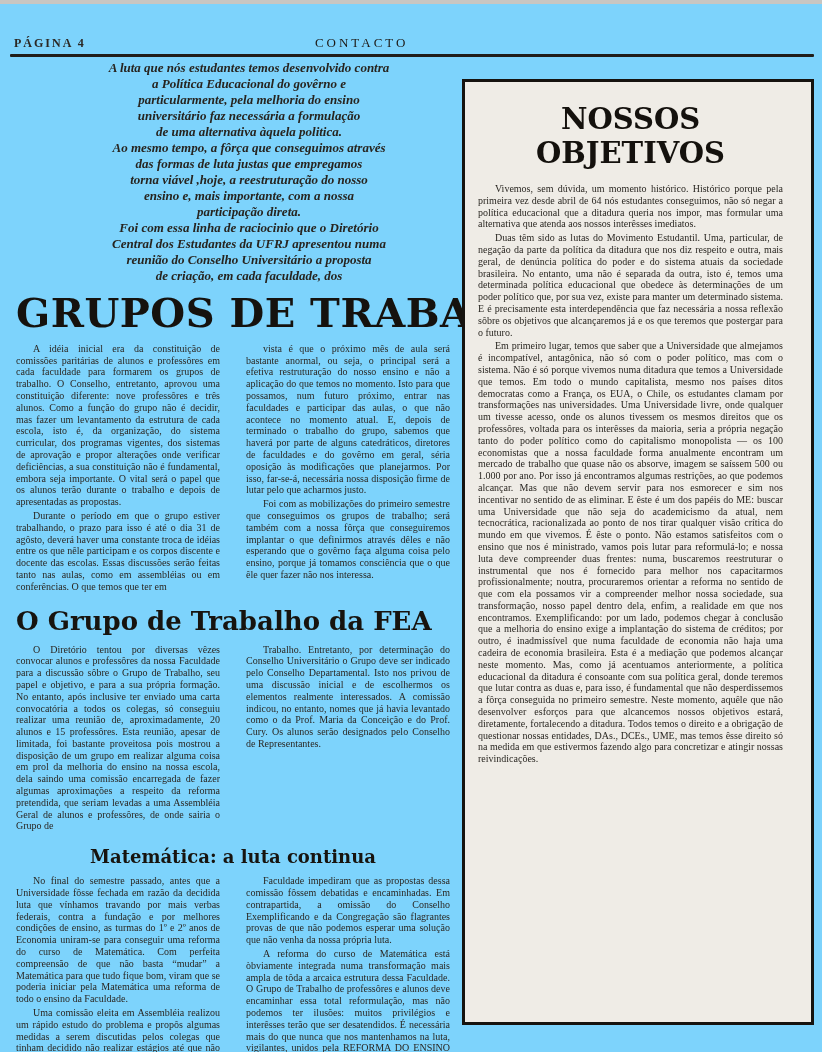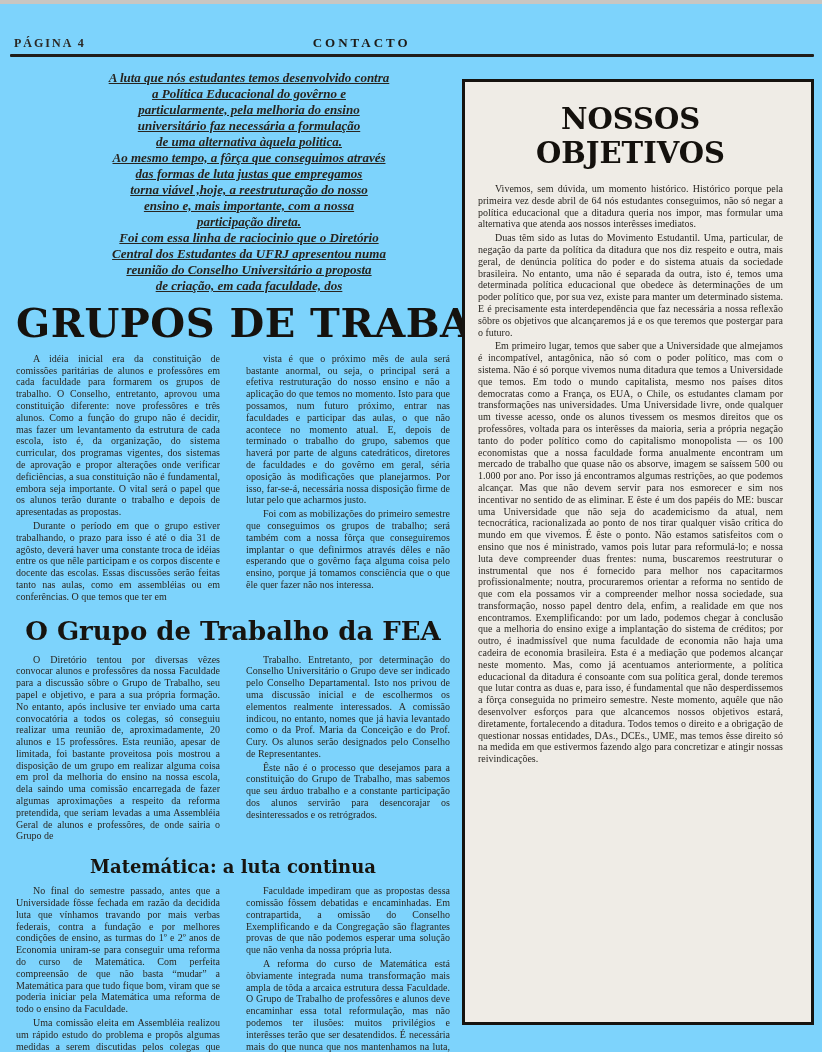--- a/index.html
+++ b/index.html
@@ -14,49 +14,48 @@
   }
   
   .masthead-bar { position:relative; height:50px; }
   .page-label {
     position:absolute; left:14px; top:32px;
     font-size:12px; font-weight:bold; letter-spacing:2px;
     color:#2b2824;
   }
   .masthead {
     position:absolute; left:44%; top:31px; transform:translateX(-50%);
-    font-size:13px; font-weight:bold; letter-spacing:3px;
+    font-size:13px; font-weight:normal; letter-spacing:3px;
     color:#1d1a16;
   }
   .top-rule { height:3px; background:#201d19; margin:0 8px 0 10px; border-radius:1px; }
 
   
   .content { display:flex; gap:12px; padding:0 10px 0 16px; box-sizing:border-box; }
   .left-region { width:434px; flex:0 0 434px; }
 
   
   .intro {
     font-style:italic; font-weight:bold;
     text-align:center; white-space:pre-line;
     font-size:13px; line-height:1.23;
     color:#27241f;
-    padding:13px 4px 4px 36px;
-    text-decoration:underline;
+    padding:3px 4px 4px 36px;
   }
 
   
   .headline-xl {
     font-family:"DejaVu Serif", serif; font-weight:bold;
     font-size:40px; line-height:1.05; letter-spacing:0.5px;
     text-align:center; white-space:nowrap;
     margin:4px 0 9px 0; color:#15120e;
   }
   .headline-lg {
     font-family:"DejaVu Serif", serif; font-weight:bold;
-    font-size:26px; text-align:center;
+    font-size:26px; text-align:left;
     margin:13px 0 8px 0; color:#17140f;
   }
   .headline-md {
     font-family:"DejaVu Serif", serif; font-weight:bold;
     font-size:18px; text-align:center;
     margin:14px 0 8px 0; color:#17140f;
   }
 
   
   .twocol { display:flex; gap:26px; }
@@ -128,21 +127,20 @@
       </div>
 
       <div>
         <div class="headline-lg">O Grupo de Trabalho da FEA</div>
         <div class="twocol body-text">
           <div class="col">
             <p>O Diretório tentou por diversas vêzes convocar alunos e professôres da nossa Faculdade para a discussão sôbre o Grupo de Trabalho, seu papel e objetivo, e para a sua própria formação. No entanto, após inclusive ter enviado uma carta convocatória a todos os colegas, só conseguiu realizar uma reunião de, aproximadamente, 20 alunos e 15 professôres. Esta reunião, apesar de limitada, foi bastante proveitosa pois mostrou a disposição de um grupo em realizar alguma coisa em prol da melhoria do ensino na nossa escola, dela saindo uma comissão encarregada de fazer algumas aproximações a respeito da reforma pretendida, que seriam levadas a uma Assembléia Geral de alunos e professôres, de onde sairia o Grupo de</p>
           </div>
           <div class="col">
             <p>Trabalho. Entretanto, por determinação do Conselho Universitário o Grupo deve ser indicado pelo Conselho Departamental. Isto nos privou de uma discussão inicial e de escolhermos os elementos realmente interessados. A comissão indicou, no entanto, nomes que já havia levantado como o da Prof. Maria da Conceição e do Prof. Cury. Os alunos serão designados pelo Conselho de Representantes.</p>
-            <p>Êste não é o processo que desejamos para a constituição do Grupo de Trabalho, mas sabemos que seu árduo trabalho e a constante participação dos alunos servirão para desencorajar os desinteressados e os retrógrados.</p>
           </div>
         </div>
       </div>
 
       <div>
         <div class="headline-md">Matemática: a luta continua</div>
         <div class="twocol body-text">
           <div class="col">
             <p>No final do semestre passado, antes que a Universidade fôsse fechada em razão da decidida luta que vínhamos travando por mais verbas federais, contra a fundação e por melhores condições de ensino, as turmas do 1º e 2º anos de Economia uniram-se para conseguir uma reforma do curso de Matemática. Com perfeita compreensão de que não basta “mudar” a Matemática para que tudo fique bom, viram que se poderia iniciar pela Matemática uma reforma de todo o ensino da Faculdade.</p>
             <p>Uma comissão eleita em Assembléia realizou um rápido estudo do problema e propôs algumas medidas a serem discutidas pelos colegas que tinham decidido não realizar estágios até que não fôsse feita uma real transformação de ensino da Matemática. O recesso decretado pelo Conselho Universitário e o conseqüente fechamento da</p>

